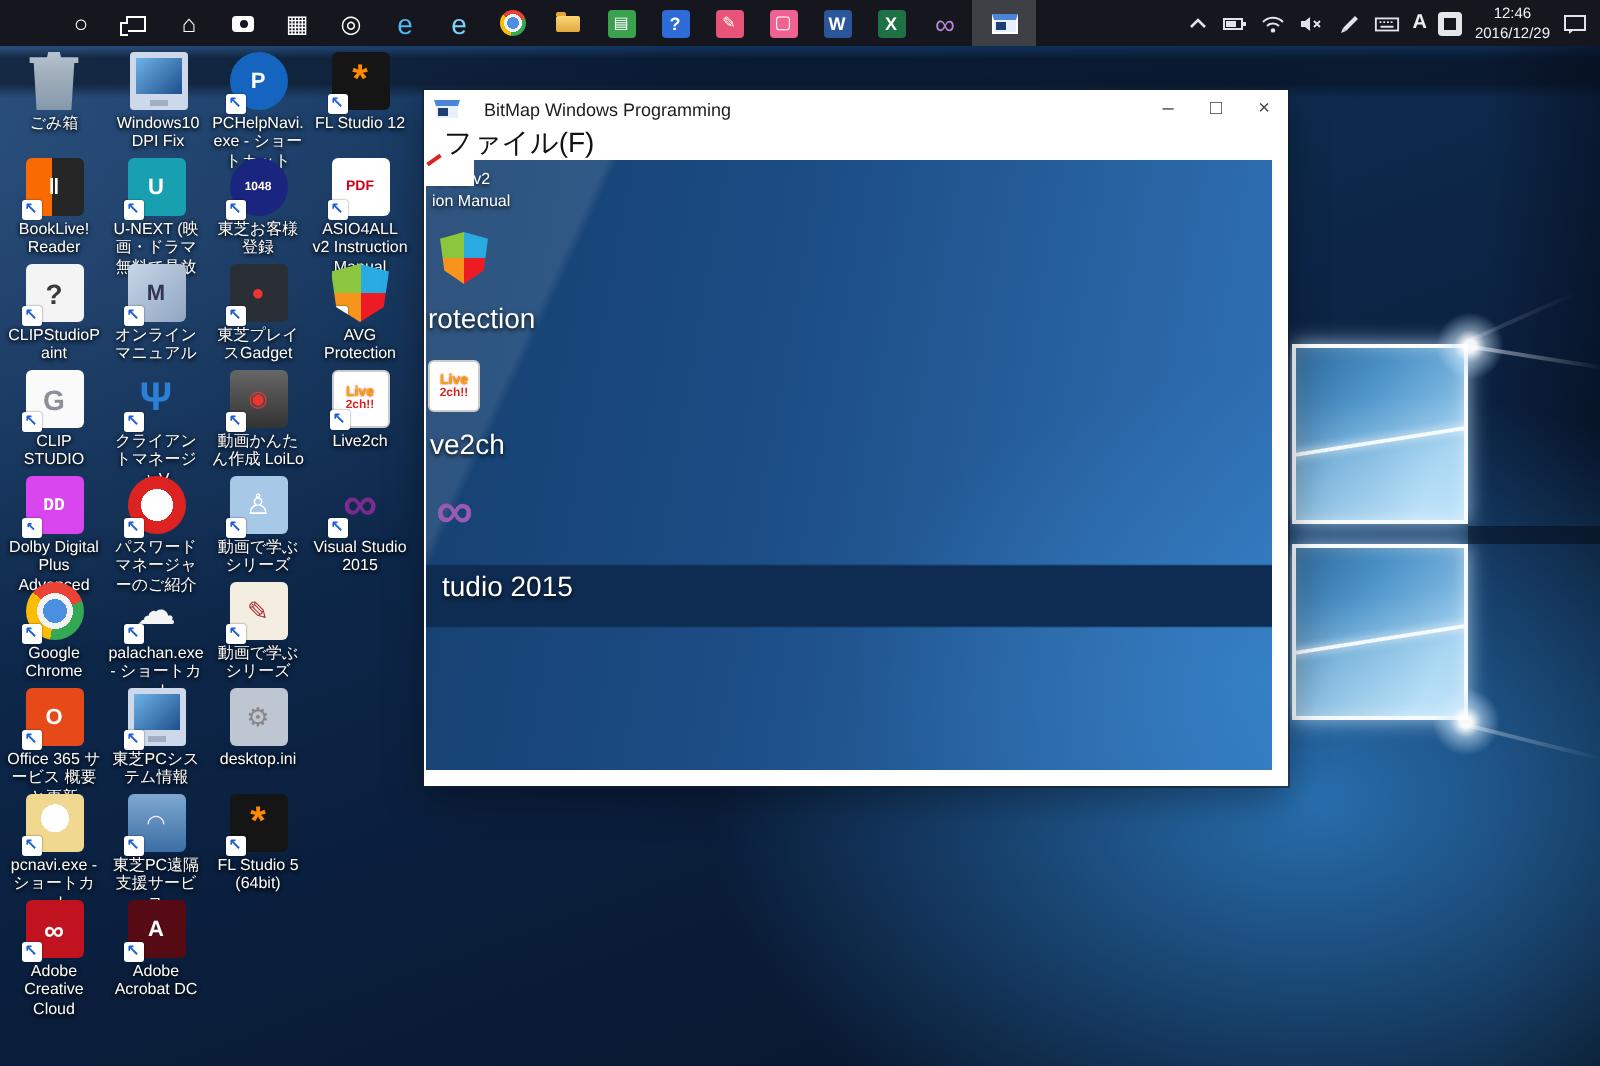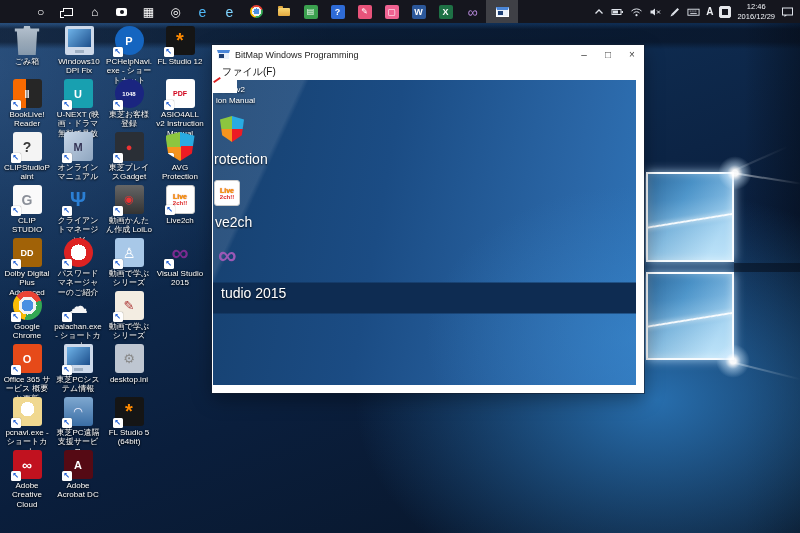--- a/index.html
+++ b/index.html
@@ -93,27 +93,27 @@
   .g-chrome-big { width:29px; height:29px; border-radius:50%;
     background: radial-gradient(circle at 50% 50%, #4a8fe2 0 6px, #f2f2f2 6px 9px, rgba(0,0,0,0) 9px),
                 conic-gradient(from -50deg, #ea4335 0 120deg, #34a853 120deg 240deg, #fbbc05 240deg 360deg); }
   .g-live { background:#fff; border:1px solid #ccc; flex-direction:column; gap:0; }
   .g-live .l1 { font-size:7px; font-weight:bold; color:#f5a800; text-shadow:0 0 1px #c00; line-height:1; }
   .g-live .l2 { font-size:6px; font-weight:bold; color:#d22; line-height:1; }
 
   
   #appwindow { position:absolute; left:212px; top:45px; width:432px; height:348px; z-index:10;
     background:#fff; box-shadow:0 0 0 1px rgba(20,30,45,.55), 0 6px 18px rgba(0,0,0,.35); }
-  #titlebar { height:19px; display:flex; align-items:center; padding-left:5px; gap:5px; background:#fff; }
+  #titlebar { height:19px; display:flex; align-items:center; padding-left:5px; gap:12px; background:#fff; }
   #title-icon { flex:0 0 auto; }
   #title-text { font-size:9px; color:#1c1c1c; white-space:nowrap; }
   #controls { margin-left:auto; display:flex; height:19px; }
   .ctl { width:24px; height:19px; text-align:center; line-height:19px; font-size:10px; color:#444; cursor:pointer; }
   #menubar { height:16px; background:#fff; display:flex; align-items:center; padding-left:6px; }
-  .menu-item { font-size:10px; color:#111; padding:0 4px; cursor:pointer; }
+  .menu-item { font-size:14px; color:#111; padding:0 4px; cursor:pointer; }
   #client { position:absolute; left:1px; top:35px; width:423px; height:305px; overflow:hidden;
     background:
       linear-gradient(180deg, rgba(0,0,0,0) 202px, #0e2c52 203px, #0e2c52 233px, rgba(0,0,0,0) 234px),
       linear-gradient(115deg, rgba(255,255,255,.10) 0 16%, rgba(255,255,255,0) 17%),
       radial-gradient(300px 220px at 100% 85%, rgba(60,140,210,.5), rgba(60,140,210,0) 70%),
       linear-gradient(100deg, #16406f 0%, #1b4c84 40%, #2a66a6 80%, #2f74b8 100%); }
   #artifact-box { position:absolute; left:1px; top:35px; width:24px; height:13px; background:#fff; z-index:12; }
   #artifact-box::before { content:""; position:absolute; left:0px; top:-1px; width:8px; height:2px;
     background:#d22; transform:rotate(-35deg); }
   .frag { position:absolute; color:#fff; }
@@ -201,21 +201,21 @@
       </div>
       <div class="dicon" style="left: 156px; top: 185px;">
         <span class="tile g-live">
           <span class="l1">Live</span>
           <span class="l2">2ch!!</span>
           <span class="sc">↖</span>
         </span>
         <div class="dlabel">Live2ch</div>
       </div>
       <div class="dicon" style="left: 3px; top: 238px;">
-        <span class="tile" style="background: #a16207; color: rgb(255, 255, 255); font-size: 9px;">DD<span class="sc">↖</span></span>
+        <span class="tile" style="background: #d946ef; color: rgb(255, 255, 255); font-size: 9px; font-family: Liberation Mono, monospace;">DD<span class="sc">↖</span></span>
         <div class="dlabel">Dolby Digital Plus Advanced Audio</div>
       </div>
       <div class="dicon" style="left: 54px; top: 238px;">
         <span class="tile" style="background: radial-gradient(circle, rgb(255, 255, 255) 0px, rgb(255, 255, 255) 8px, rgb(221, 34, 34) 8px); color: rgb(221, 34, 34); border-radius: 50%;">
           <span class="sc">↖</span>
         </span>
         <div class="dlabel">パスワードマネージャーのご紹介</div>
       </div>
       <div class="dicon" style="left: 105px; top: 238px;">
         <span class="tile" style="background: rgb(168, 200, 232); color: rgb(255, 255, 255); font-size: 14px;">♙<span class="sc">↖</span></span>

